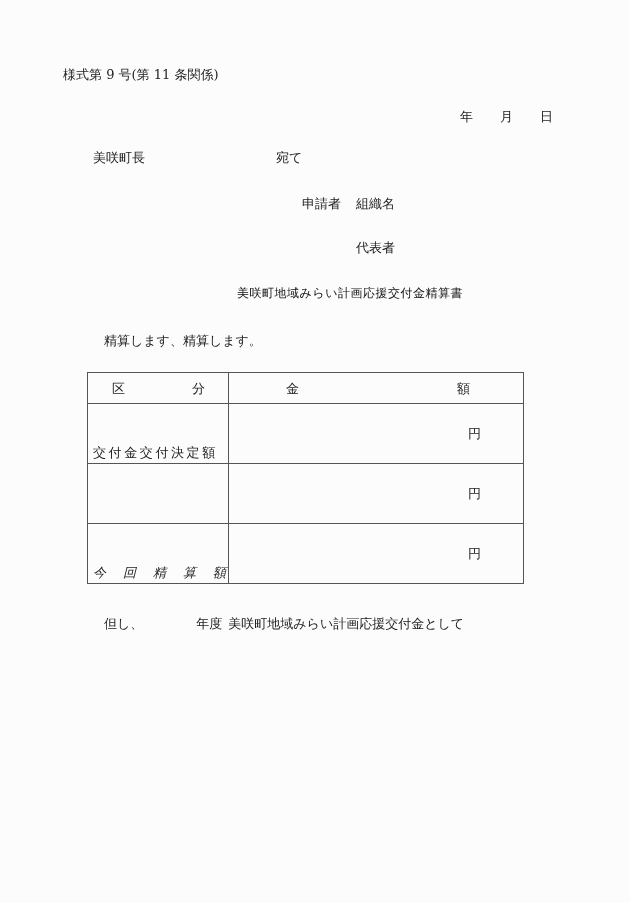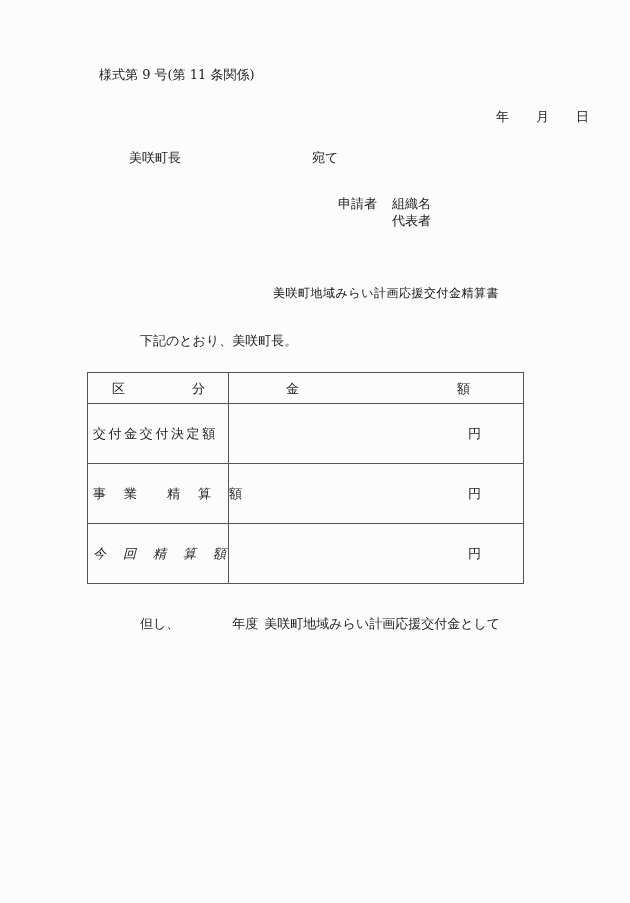--- a/index.html
+++ b/index.html
@@ -8,34 +8,34 @@
     }
     body {
       width: 630px;
       height: 903px;
       background: #fcfcfc;
       position: relative;
       overflow: hidden;
       font-family: "DejaVu Serif", "Liberation Serif", serif;
       color: #222;
     }
-    .abs { position: absolute; white-space: nowrap; margin-left: 36px; }
+    .abs { position: absolute; white-space: nowrap; }
     .t13 { font-size: 13px; line-height: 16px; }
 
     #form-number { left: 63px; top: 67px; }
     #date-line { left: 460px; top: 109px; }
     #date-line span { display: inline-block; }
     #date-line .gap { width: 27px; }
 
     #addressee { left: 93px; top: 150px; }
     #addressee-suffix { left: 276px; top: 150px; }
 
     #applicant-label { left: 302px; top: 196px; text-align: center; }
     #org-label { left: 356px; top: 196px; }
-    #rep-label { left: 356px; top: 213px; }
+    #rep-label { left: 356px; top: 240px; }
 
     #doc-title {
       left: 0; width: 630px; top: 282px;
       text-align: center;
       font-size: 12px; line-height: 22px;
       letter-spacing: 0.5px;
       color: #111;
       padding-left: 35px;
     }
 
@@ -66,21 +66,21 @@
     }
     .cell-text { position: absolute; font-size: 13px; line-height: 16px; }
     .header .cell-text { top: 8px; }
     .r1 .cell-text, .r2 .cell-text, .r3 .cell-text { top: 22px; }
 
     .lbl-kubun { left: 24px; }
     .lbl-bun { left: 104px; }
     .lbl-kin { left: 198px; }
     .lbl-gaku { left: 369px; }
 
-    .row-label { left: 5px; letter-spacing: 2.6px; }
+    .row-label { left: 5px; letter-spacing: 2.6px; margin-top: 19px; }
     .r2 .row-label { letter-spacing: 0; }
     .r3 .row-label { letter-spacing: 0; font-style: italic; }
     .row-label span { display: inline-block; }
     .yen { left: 380px; }
 
     #note-line { left: 104px; top: 616px; }
     #note-line .sp { display: inline-block; }
   </style>
 </head>
 <body>
@@ -93,41 +93,38 @@
 
 <div class="abs t13" id="addressee">美咲町長</div>
 <div class="abs t13" id="addressee-suffix">宛て</div>
 
 <div class="abs t13" id="applicant-label">申請者</div>
 <div class="abs t13" id="org-label">組織名</div>
 <div class="abs t13" id="rep-label">代表者</div>
 
 <div class="abs" id="doc-title">美咲町地域みらい計画応援交付金精算書</div>
 
-<div class="abs t13" id="intro-text">下記のとおり、美咲町長。</div>
+<div class="abs t13" id="intro-text">精算します、精算します。</div>
 
 <div id="settlement-table">
   <div class="row header">
     <span class="cell-text lbl-kubun">区</span>
     <span class="cell-text lbl-bun">分</span>
     <span class="cell-text lbl-kin">金</span>
     <span class="cell-text lbl-gaku">額</span>
     <div class="col-div"></div>
   </div>
 
   <div class="row r1">
     <span class="cell-text row-label">交付金交付決定額</span>
     <div class="col-div"></div>
     <span class="cell-text yen">円</span>
   </div>
 
   <div class="row r2">
-    <span class="cell-text row-label">
-      <span>事</span><span style="width:18px"></span><span>業</span><span style="width:30px"></span><span>精</span><span style="width:18px"></span><span>算</span><span style="width:18px"></span><span>額</span>
-    </span>
     <div class="col-div"></div>
     <span class="cell-text yen">円</span>
   </div>
 
   <div class="row r3 last">
     <span class="cell-text row-label">
       <span>今</span><span style="width:17px"></span><span>回</span><span style="width:17px"></span><span>精</span><span style="width:17px"></span><span>算</span><span style="width:17px"></span><span>額</span>
     </span>
     <div class="col-div"></div>
     <span class="cell-text yen">円</span>

